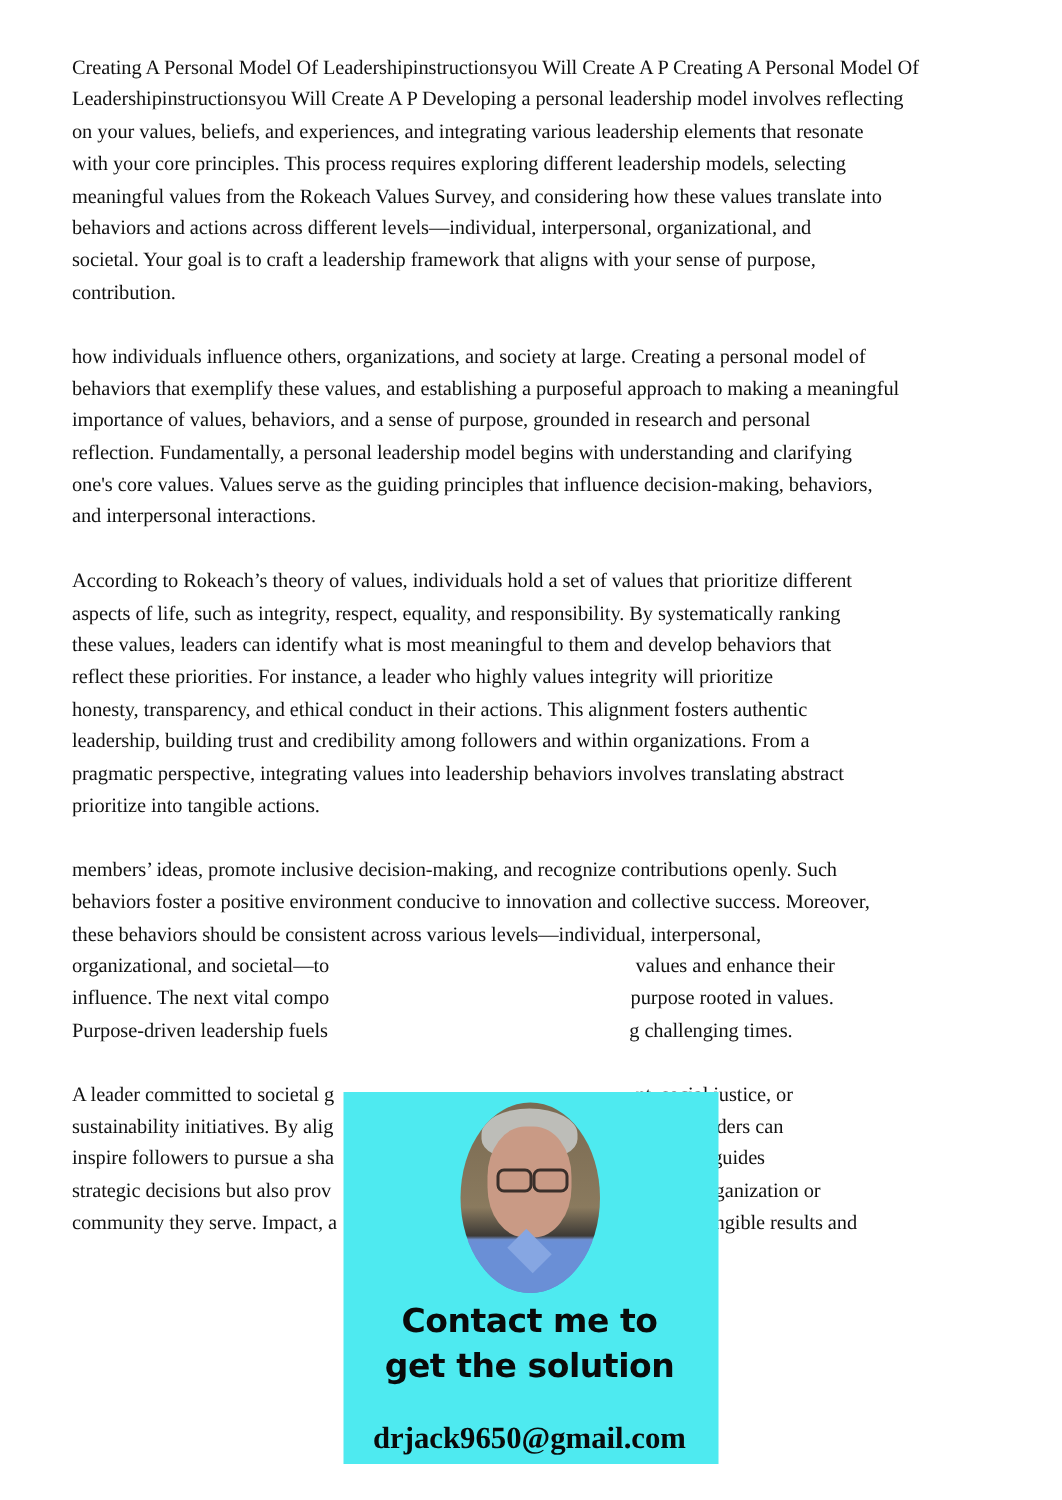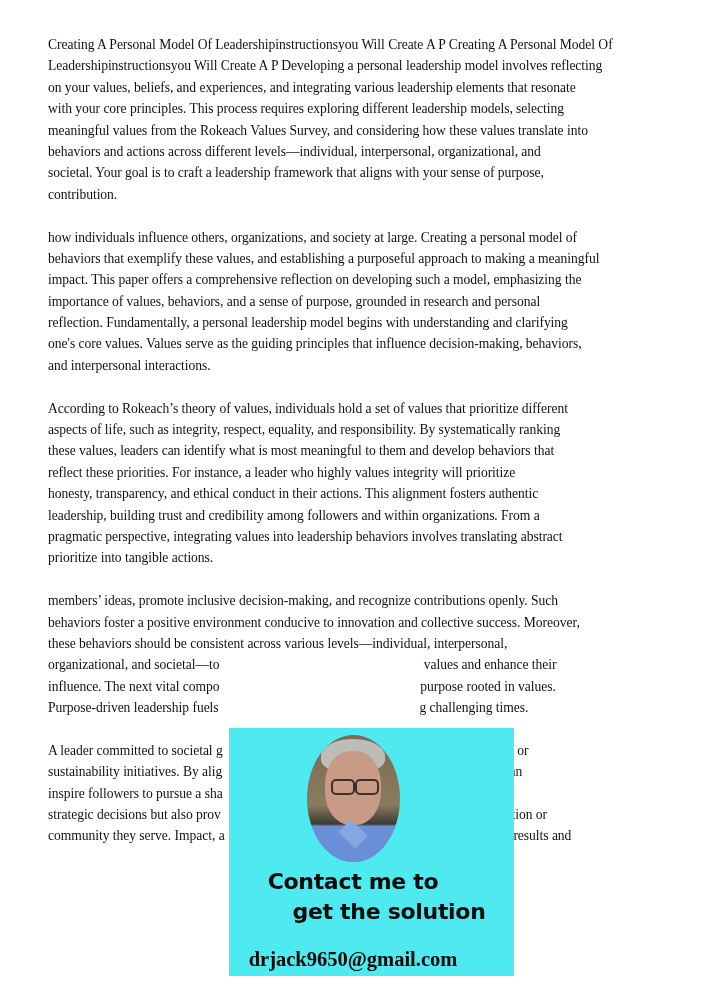--- a/index.html
+++ b/index.html
@@ -9,21 +9,21 @@
       color: #111111;
     }
     .doc { position: absolute; left: 48px; top: 34px; width: 620px; }
     .para { margin: 0 0 21.4px 0; }
     .line {
       display: block; white-space: nowrap;
       font-size: 13.6px; line-height: 21.4px; height: 21.4px;
       letter-spacing: -0.05px;
     }
     .promo {
-      position: absolute; left: 229px; top: 728px; width: 285px; height: 248px;
+      position: absolute; left: 229px; top: 728px; width: 250px; height: 248px;
       background: #4eeaf0;
     }
     .photo {
       position: absolute; left: 78px; top: 7px; width: 93px; height: 127px;
       border-radius: 50%; overflow: hidden;
       background: linear-gradient(180deg, #7a6a52 0%, #8a7a5e 55%, #3d3a36 70%, #6f8fd0 72%, #5d80c8 100%);
     }
     .photo .hair {
       position: absolute; left: 14px; top: 4px; width: 64px; height: 34px;
       border-radius: 50% 50% 40% 40%; background: #bdbdb8;
@@ -46,21 +46,21 @@
       position: absolute; left: 34px; top: 90px; width: 24px; height: 18px;
       background: #86a6e2; transform: rotate(45deg);
     }
     .promo-heading {
       position: absolute; left: 0; width: 248px; text-align: center;
       font-family: "DejaVu Sans", "Liberation Sans", sans-serif; font-weight: bold;
       font-size: 22px; line-height: 30px; color: #0a0a0a;
       letter-spacing: -0.3px;
     }
     .promo-heading.l1 { top: 139px; }
-    .promo-heading.l2 { top: 169px; padding-left: 36px; }
+    .promo-heading.l2 { top: 169px; }
     .promo-email {
       position: absolute; left: 0; top: 218px; width: 248px; text-align: center;
       font-family: "Liberation Serif", "DejaVu Serif", serif; font-weight: bold;
       font-size: 20.5px; line-height: 26px; color: #0a0a0a;
     }
   </style>
 </head>
 <body>
 
 <div class="doc">
@@ -70,21 +70,20 @@
     <span class="line">on your values, beliefs, and experiences, and integrating various leadership elements that resonate</span>
     <span class="line">with your core principles. This process requires exploring different leadership models, selecting</span>
     <span class="line">meaningful values from the Rokeach Values Survey, and considering how these values translate into</span>
     <span class="line">behaviors and actions across different levels—individual, interpersonal, organizational, and</span>
     <span class="line">societal. Your goal is to craft a leadership framework that aligns with your sense of purpose,</span>
     <span class="line">contribution.</span>
   </div>
   <div class="para">
     <span class="line">how individuals influence others, organizations, and society at large. Creating a personal model of</span>
     <span class="line">behaviors that exemplify these values, and establishing a purposeful approach to making a meaningful</span>
-    <span class="line">impact. This paper offers a comprehensive reflection on developing such a model, emphasizing the</span>
     <span class="line">importance of values, behaviors, and a sense of purpose, grounded in research and personal</span>
     <span class="line">reflection. Fundamentally, a personal leadership model begins with understanding and clarifying</span>
     <span class="line">one's core values. Values serve as the guiding principles that influence decision-making, behaviors,</span>
     <span class="line">and interpersonal interactions.</span>
   </div>
   <div class="para">
     <span class="line">According to Rokeach’s theory of values, individuals hold a set of values that prioritize different</span>
     <span class="line">aspects of life, such as integrity, respect, equality, and responsibility. By systematically ranking</span>
     <span class="line">these values, leaders can identify what is most meaningful to them and develop behaviors that</span>
     <span class="line">reflect these priorities. For instance, a leader who highly values integrity will prioritize</span>

